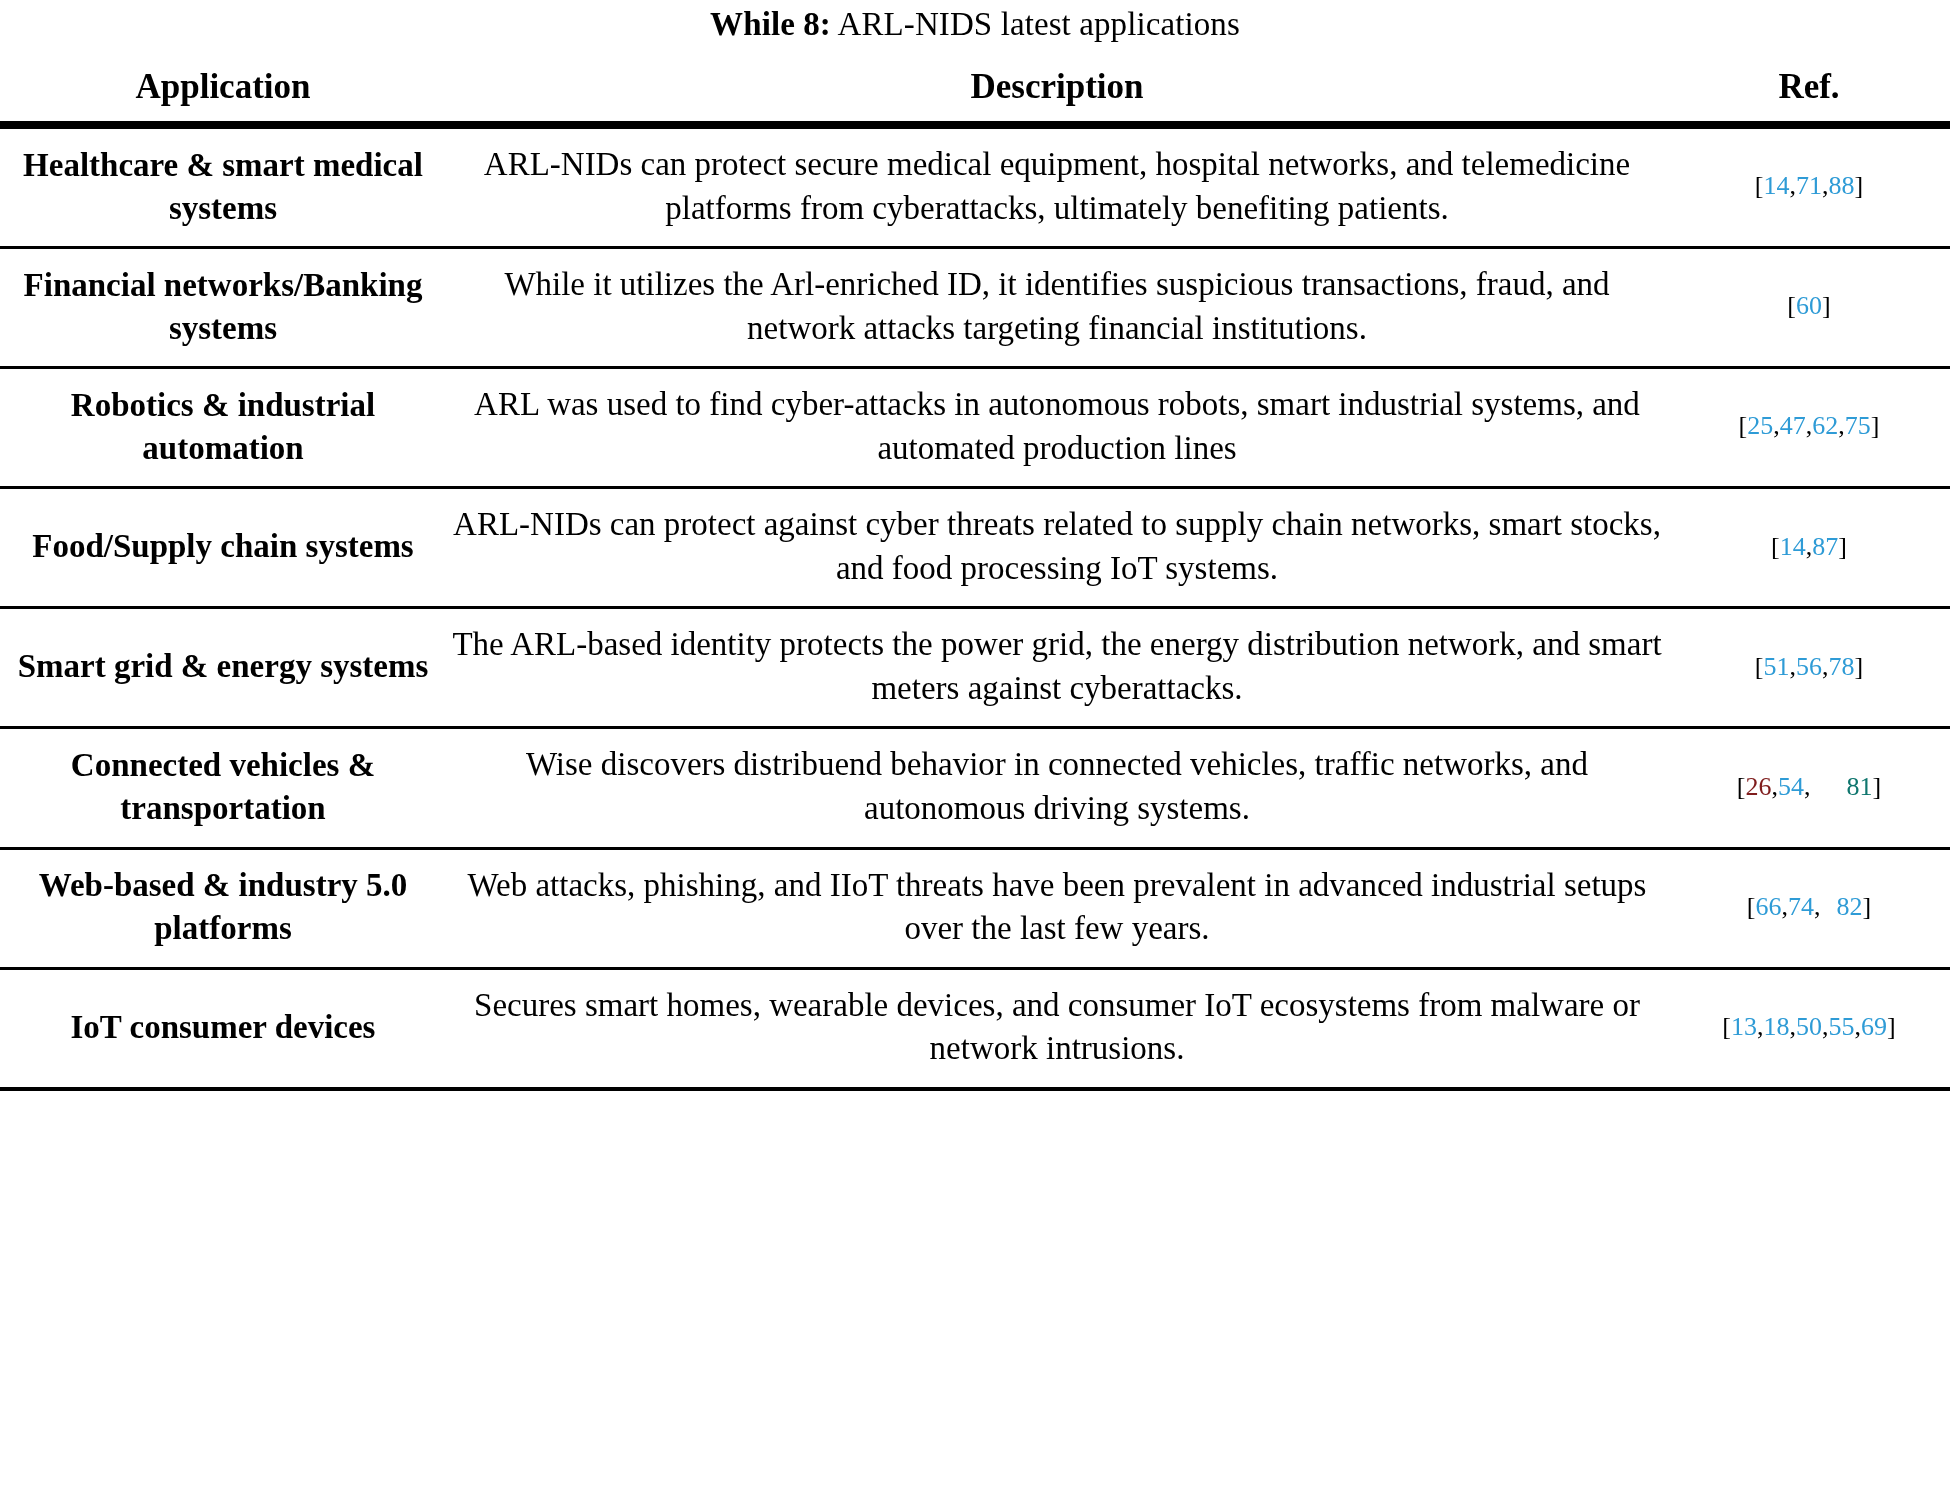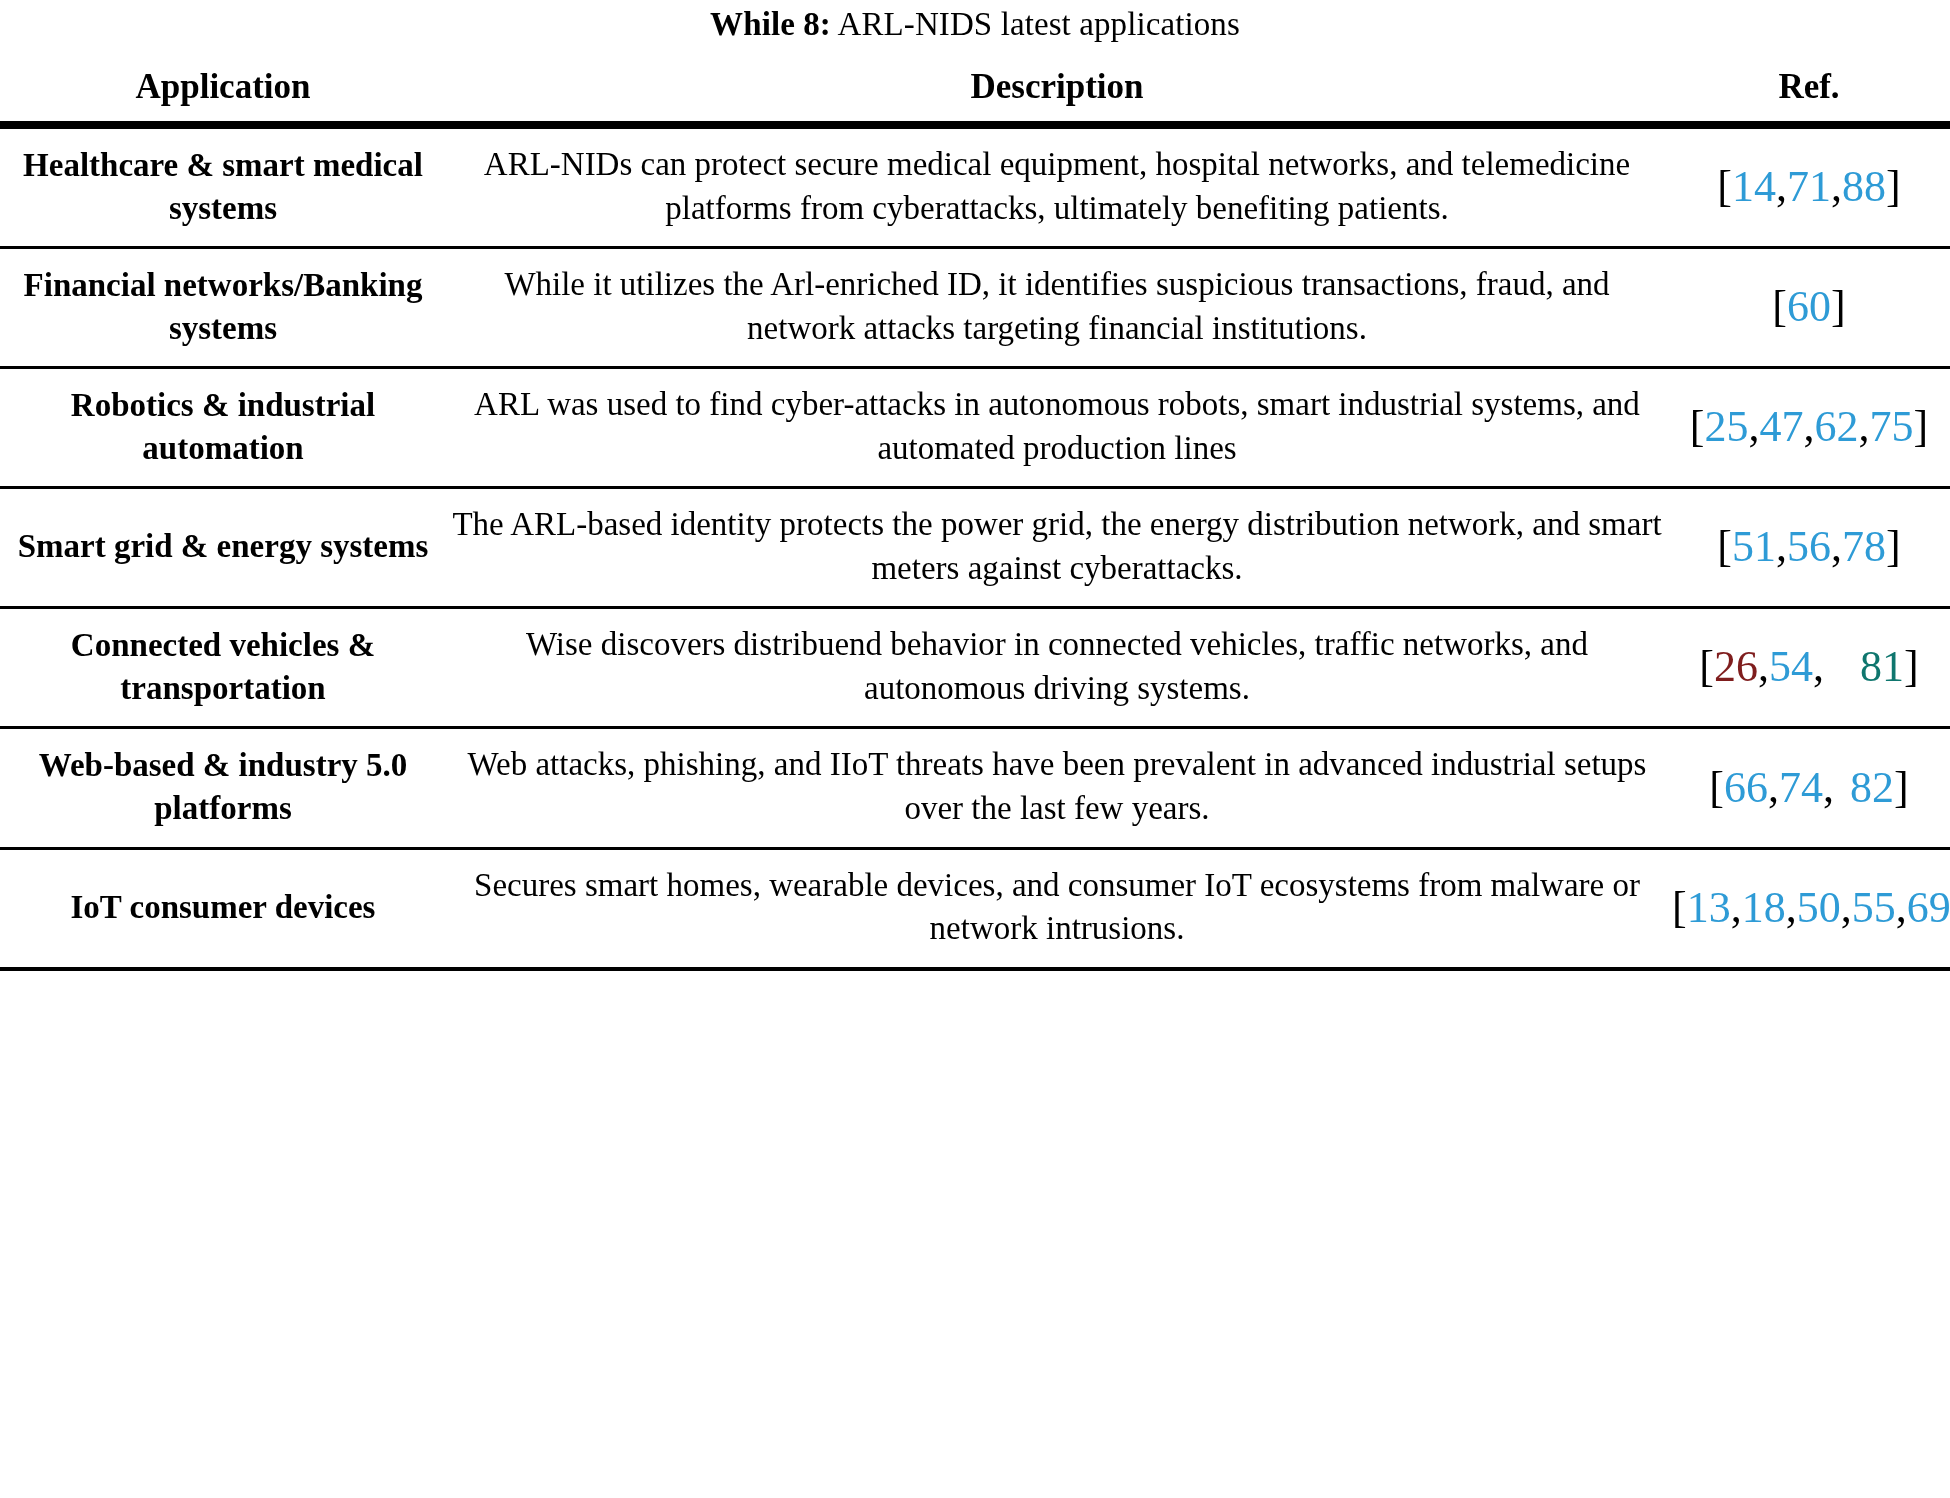--- a/index.html
+++ b/index.html
@@ -91,21 +91,21 @@
   }
   td.desc-cell {
     text-align: center;
     font-size: 33px;
     line-height: 1.32;
     padding-left: 14px;
     padding-right: 14px;
   }
   td.ref-cell {
     text-align: center;
-    font-size: 44px;
+    font-size: 26px;
     line-height: 1.25;
     white-space: nowrap;
   }
   .ref-num { color: #2E9BD6; }
   .ref-sep { color: #000000; }
 
   .bottomrule td {
     border-top: 4px solid #000;
     height: 0;
     padding: 0;
@@ -161,20 +161,25 @@
         <td class="desc-cell">While it utilizes the Arl-enriched ID, it identifies suspicious transactions, fraud, and network attacks targeting financial institutions.</td>
         <td class="ref-cell"><span class="ref-sep">[</span><span class="ref-num" style="color: rgb(46, 155, 214);">60</span><span class="ref-sep">]</span></td>
       </tr>
 
       <tr class="data-row">
         <td class="app-cell">Robotics &amp; industrial automation</td>
         <td class="desc-cell">ARL was used to find cyber-attacks in autonomous robots, smart industrial systems, and automated production lines</td>
         <td class="ref-cell"><span class="ref-sep">[</span><span class="ref-num" style="color: rgb(46, 155, 214);">25</span><span class="ref-sep">,</span><span class="ref-num" style="color: rgb(46, 155, 214);">47</span><span class="ref-sep">,</span><span class="ref-num" style="color: rgb(46, 155, 214);">62</span><span class="ref-sep">,</span><span class="ref-num" style="color: rgb(46, 155, 214);">75</span><span class="ref-sep">]</span></td>
       </tr>
 
+      <tr class="data-row">
+        <td class="app-cell">Food/Supply chain systems</td>
+        <td class="desc-cell">ARL-NIDs can protect against cyber threats related to supply chain networks, smart stocks, and food processing IoT systems.</td>
+        <td class="ref-cell"><span class="ref-sep">[</span><span class="ref-num" style="color: rgb(46, 155, 214);">14</span><span class="ref-sep">,</span><span class="ref-num" style="color: rgb(46, 155, 214);">87</span><span class="ref-sep">]</span></td>
+      </tr>
 
       <tr class="data-row">
         <td class="app-cell">Smart grid &amp; energy systems</td>
         <td class="desc-cell">The ARL-based identity protects the power grid, the energy distribution network, and smart meters against cyberattacks.</td>
         <td class="ref-cell"><span class="ref-sep">[</span><span class="ref-num" style="color: rgb(46, 155, 214);">51</span><span class="ref-sep">,</span><span class="ref-num" style="color: rgb(46, 155, 214);">56</span><span class="ref-sep">,</span><span class="ref-num" style="color: rgb(46, 155, 214);">78</span><span class="ref-sep">]</span></td>
       </tr>
 
       <tr class="data-row">
         <td class="app-cell">Connected vehicles &amp; transportation</td>
         <td class="desc-cell">Wise discovers distribuend behavior in connected vehicles, traffic networks, and autonomous driving systems.</td>

